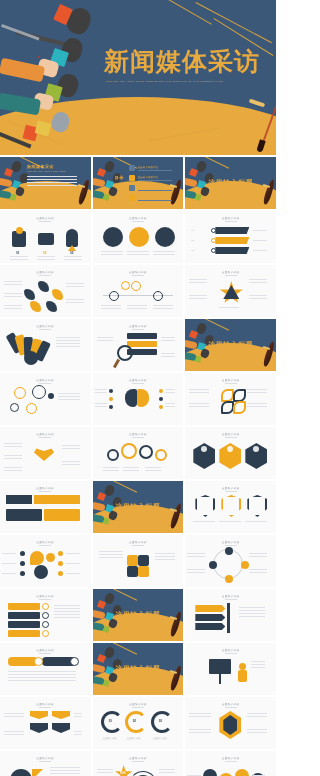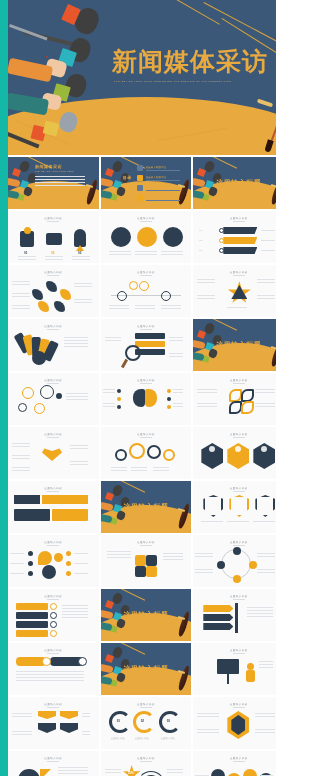--- a/index.html
+++ b/index.html
@@ -1,17 +1,17 @@
 <!DOCTYPE html>
 <html><head>
 <meta charset="utf-8">
 <style>
   html,body{margin:0;padding:0;background:#ffffff;}
   body{width:276px;height:776px;overflow:hidden;font-family:"Liberation Sans",sans-serif;}
-  #page{position:relative;width:276px;height:776px;background:#14b8a6;padding-left:8px;}
+  #page{position:relative;width:276px;height:776px;background:#14b8a6;}
 
   
   .hero{position:relative;width:276px;height:155px;background:#3b5878;overflow:hidden;}
   .hero-ground{position:absolute;left:-18%;bottom:-62px;width:136%;height:120px;background:#e8a93f;border-radius:50% 50% 0 0;}
   .hero-title{position:absolute;left:104px;top:48px;font-size:25px;line-height:26px;font-weight:bold;color:#e8a93f;letter-spacing:1px;white-space:nowrap;}
   .hero-sub{position:absolute;left:106px;top:80px;width:150px;font-size:2.4px;line-height:4px;color:#c8a978;letter-spacing:.4px;white-space:nowrap;overflow:hidden;}
 
   
   .ray{position:absolute;background:#d8a23c;transform-origin:0 0;}
   .r1{left:196px;top:2px;width:86px;height:1px;transform:rotate(28deg);}

